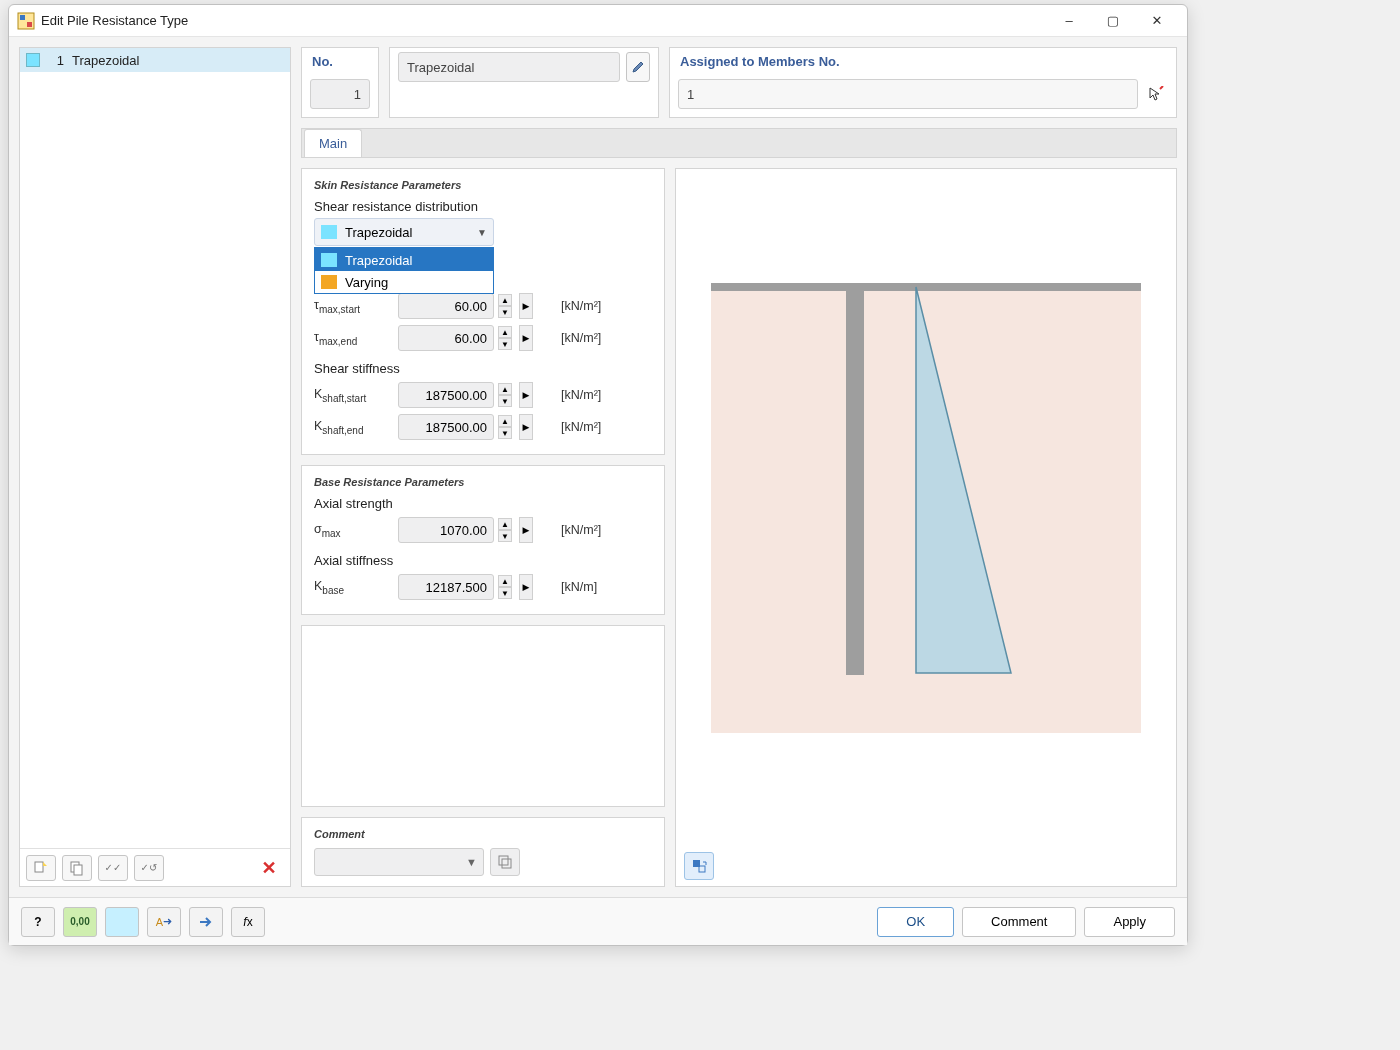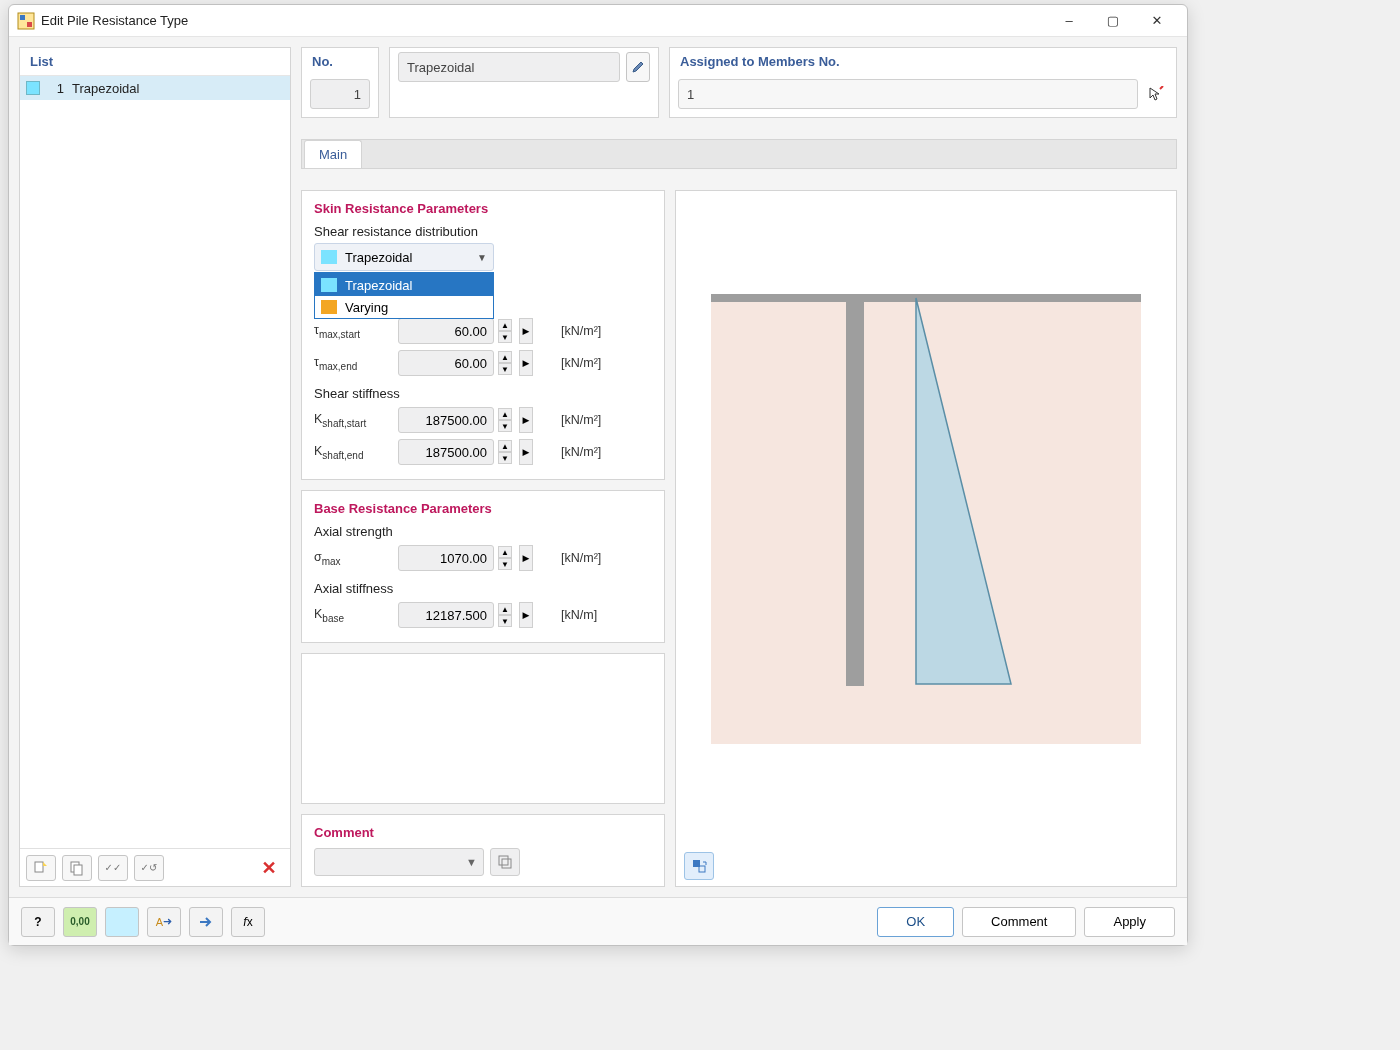--- a/index.html
+++ b/index.html
@@ -20,21 +20,21 @@
 .panel-title { font-size:13px; font-weight:600; color:#3a5d99; padding:6px 10px; border-bottom:1px solid #e6e6e6; }
 .list-body { flex:1; overflow:auto; }
 .list-row { display:flex; align-items:center; height:24px; background:#d7ecf7; padding-left:6px; font-size:13px; color:#222; }
 .list-row .swatch { width:14px; height:14px; background:#7be3ff; border:1px solid #6fb7c6; margin-right:10px; }
 .list-row .num { width:14px; text-align:right; margin-right:8px; }
 .left-foot { height:38px; display:flex; align-items:center; gap:6px; padding:0 6px; border-top:1px solid #e0e0e0; }
 .tbtn { width:30px; height:26px; border:1px solid #c5c5c5; background:#f7f7f7; display:flex; align-items:center; justify-content:center; font-size:12px; border-radius:3px; }
 .left-foot .spacer { flex:1; }
 
 
-.right { flex:1; display:flex; flex-direction:column; gap:21px; min-width:0; }
+.right { flex:1; display:flex; flex-direction:column; gap:10px; min-width:0; }
 .toprow { display:flex; gap:10px; }
 .card { background:#fff; border:1px solid #d4d4d4; }
 .card .panel-title { border-bottom:none; }
 .fieldbox { padding:4px 8px 8px 8px; display:flex; gap:6px; align-items:center; }
 .txt { height:30px; background:#efeff0; border:1px solid #d0d0d0; padding:0 8px; font-size:13px; color:#444; display:flex; align-items:center; border-radius:3px; }
 .no-card { width:78px; }
 .no-card .txt { width:62px; justify-content:flex-end; }
 .name-card { width:270px; }
 .name-card .txt { flex:1; }
 .editbtn { width:24px; height:30px; border:1px solid #c5c5c5; background:#f7f7f7; display:flex; align-items:center; justify-content:center; border-radius:3px; }
@@ -42,21 +42,21 @@
 .assign-card .txt { flex:1; background:#f7f7f7; }
 .pickbtn { width:24px; height:30px; display:flex; align-items:center; justify-content:center; }
 
 
 .tabstrip { height:30px; display:flex; align-items:flex-end; background:#e7e7e7; border:1px solid #d4d4d4; padding-left:2px; }
 .tab { height:28px; padding:0 14px; display:flex; align-items:center; font-size:13px; background:#fff; border:1px solid #d4d4d4; border-bottom:none; margin-right:4px; border-radius:3px 3px 0 0; color:#3a5d99; }
 
 .lowrow { flex:1; display:flex; gap:10px; min-height:0; }
 .form-col { width:364px; display:flex; flex-direction:column; gap:10px; }
 .form-card { background:#fff; border:1px solid #d4d4d4; padding:10px 12px; }
-.sec-title { font-size:13px; font-weight:600; color:#be185d; margin-bottom:8px; }
+.sec-title { font-size:11px; font-weight:600; color:#404040; margin-bottom:8px;font-style:italic; }
 .sub { font-size:13px; color:#222; margin:8px 0 4px 0; }
 .row { display:flex; align-items:center; height:30px; margin:2px 0; gap:8px; }
 .row .lab { width:76px; font-size:12.5px; color:#333; }
 .sublab { font-size:10px; vertical-align:sub; }
 .numinput { width:96px; height:26px; background:#efeff0; border:1px solid #cfcfcf; font-size:13px; text-align:right; padding-right:6px; border-radius:3px; }
 .spin { display:flex; flex-direction:column; margin-left:-4px; }
 .spin div { width:14px; height:12px; border:1px solid #cfcfcf; background:#efeff0; font-size:8px; display:flex; align-items:center; justify-content:center; }
 .play { width:14px; height:26px; border:1px solid #cfcfcf; background:#efeff0; font-size:9px; display:flex; align-items:center; justify-content:center; margin-left:-1px; }
 .unit { font-size:12.5px; color:#333; margin-left:20px; }
 
@@ -103,21 +103,20 @@
       </svg>
     <div class="title">Edit Pile Resistance Type</div>
     <div class="winbtn">–</div>
     <div class="winbtn">▢</div>
     <div class="winbtn close">✕</div>
   </div>
 
   <div class="work">
 
     <div class="left">
-      <div class="panel-title">List</div>
       <div class="list-body">
         <div class="list-row">
           <div class="swatch"></div>
           <div class="num">1</div>
           <div>Trapezoidal</div>
         </div>
       </div>
       <div class="left-foot">
         <div class="tbtn">
             <svg width="16" height="16">

